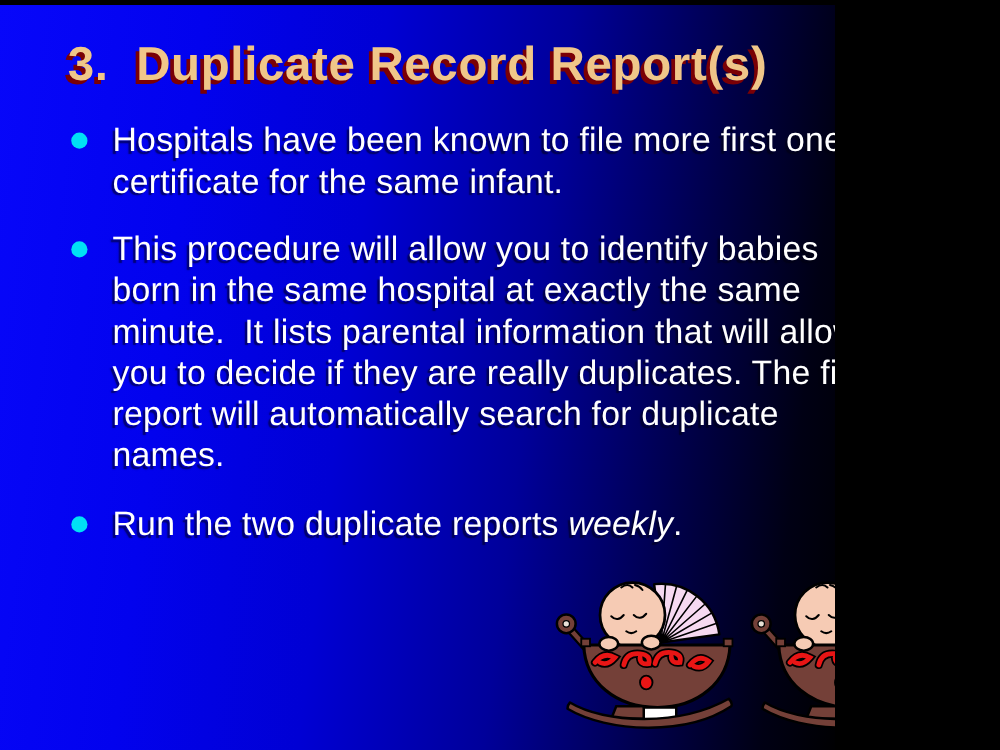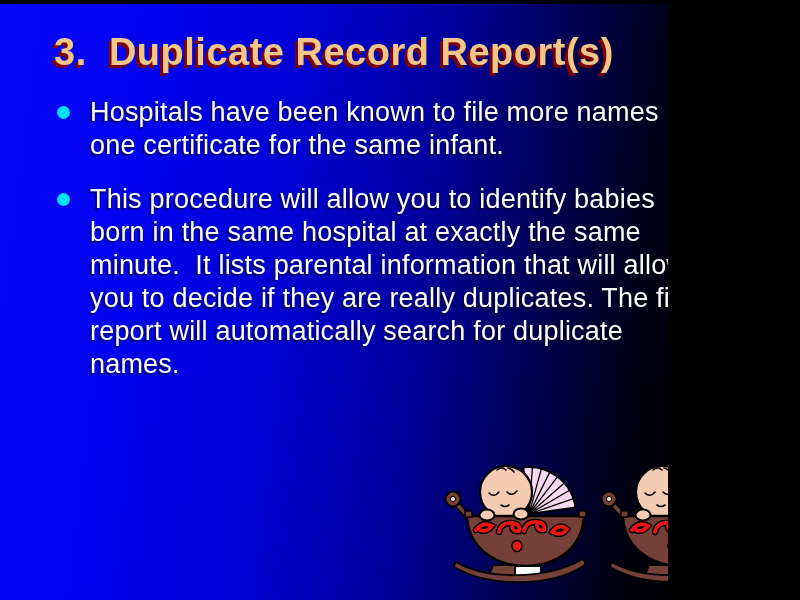--- a/index.html
+++ b/index.html
@@ -71,25 +71,29 @@
 </svg>
 
 <div class="slide">
   <div class="top-bar"></div>
 
   <h1 class="title">3.  Duplicate Record Report(s)</h1>
 
   <ul class="bullets">
     <li>
       <span class="dot"></span>
-      <span class="txt">Hospitals have been known to file more names one certificate for the same infant.</span>
+      <span class="txt">Hospitals have been known to file more first one certificate for the same infant.</span>
     </li>
     <li class="gap-large">
       <span class="dot"></span>
       <span class="txt">This procedure will allow you to identify babies born in the same hospital at exactly the same minute.  It lists parental information that will allow you to decide if they are really duplicates. The first report will automatically search for duplicate names.</span>
+    </li>
+    <li>
+      <span class="dot"></span>
+      <span class="txt"><span>Run the two duplicate reports </span><i>weekly</i><span>.</span></span>
     </li>
   </ul>
 
   <svg class="cradle left" viewBox="0 0 143 122">
     <use href="#cradle-sym"></use>
   </svg>
   <svg class="cradle right" viewBox="0 0 143 122">
     <use href="#cradle-sym"></use>
   </svg>
 </div>

